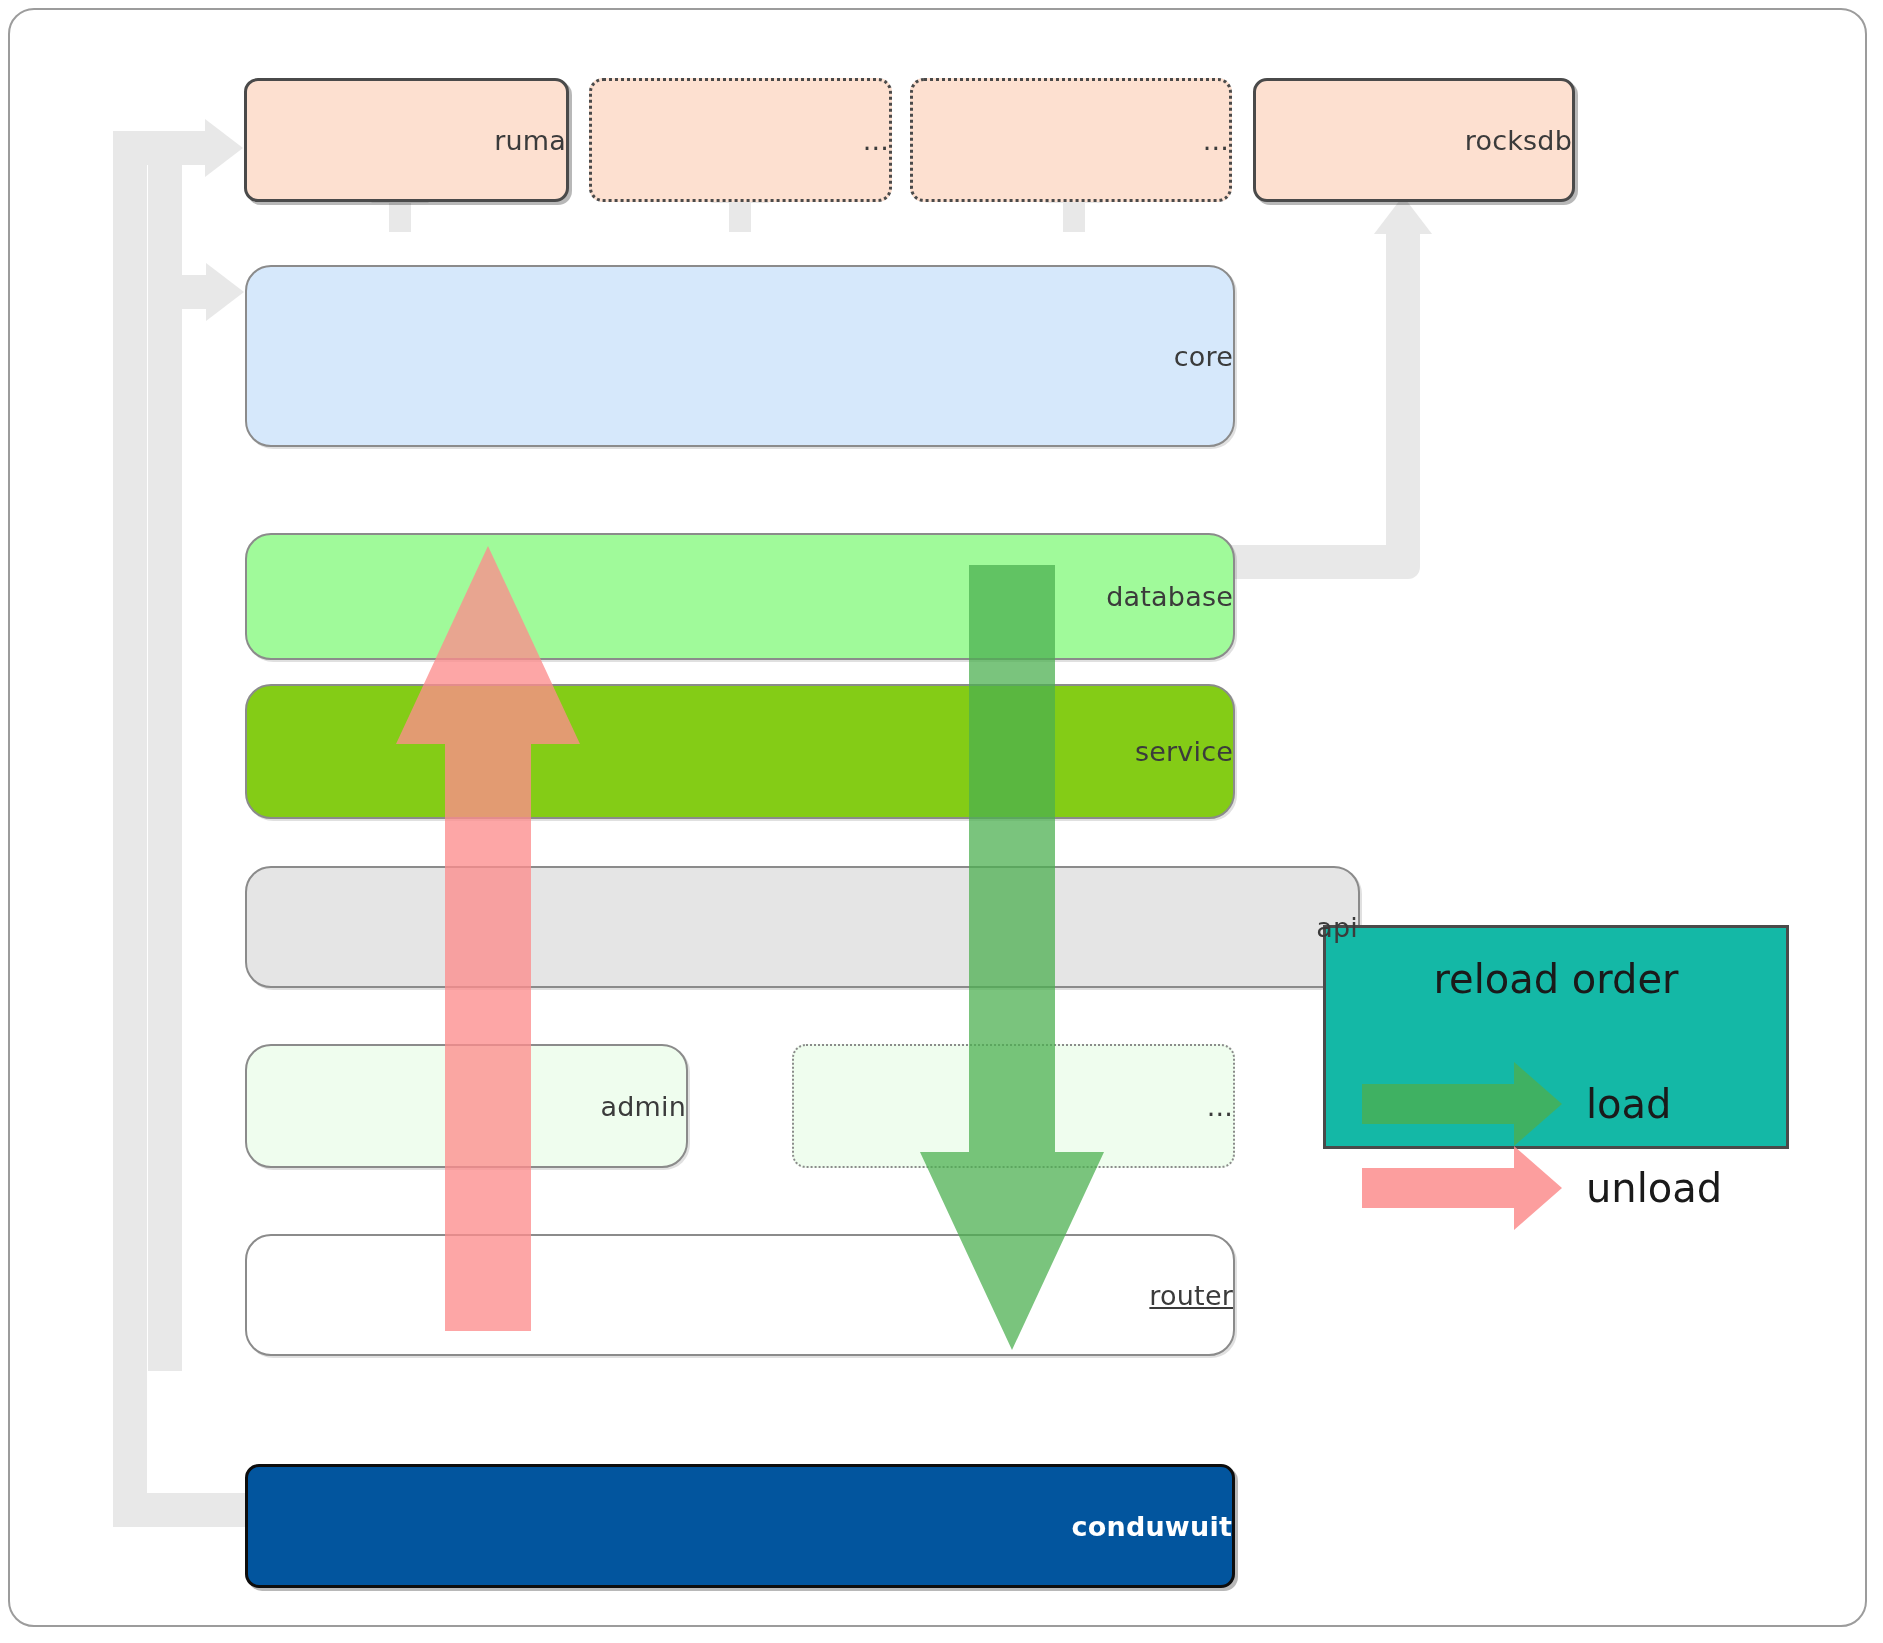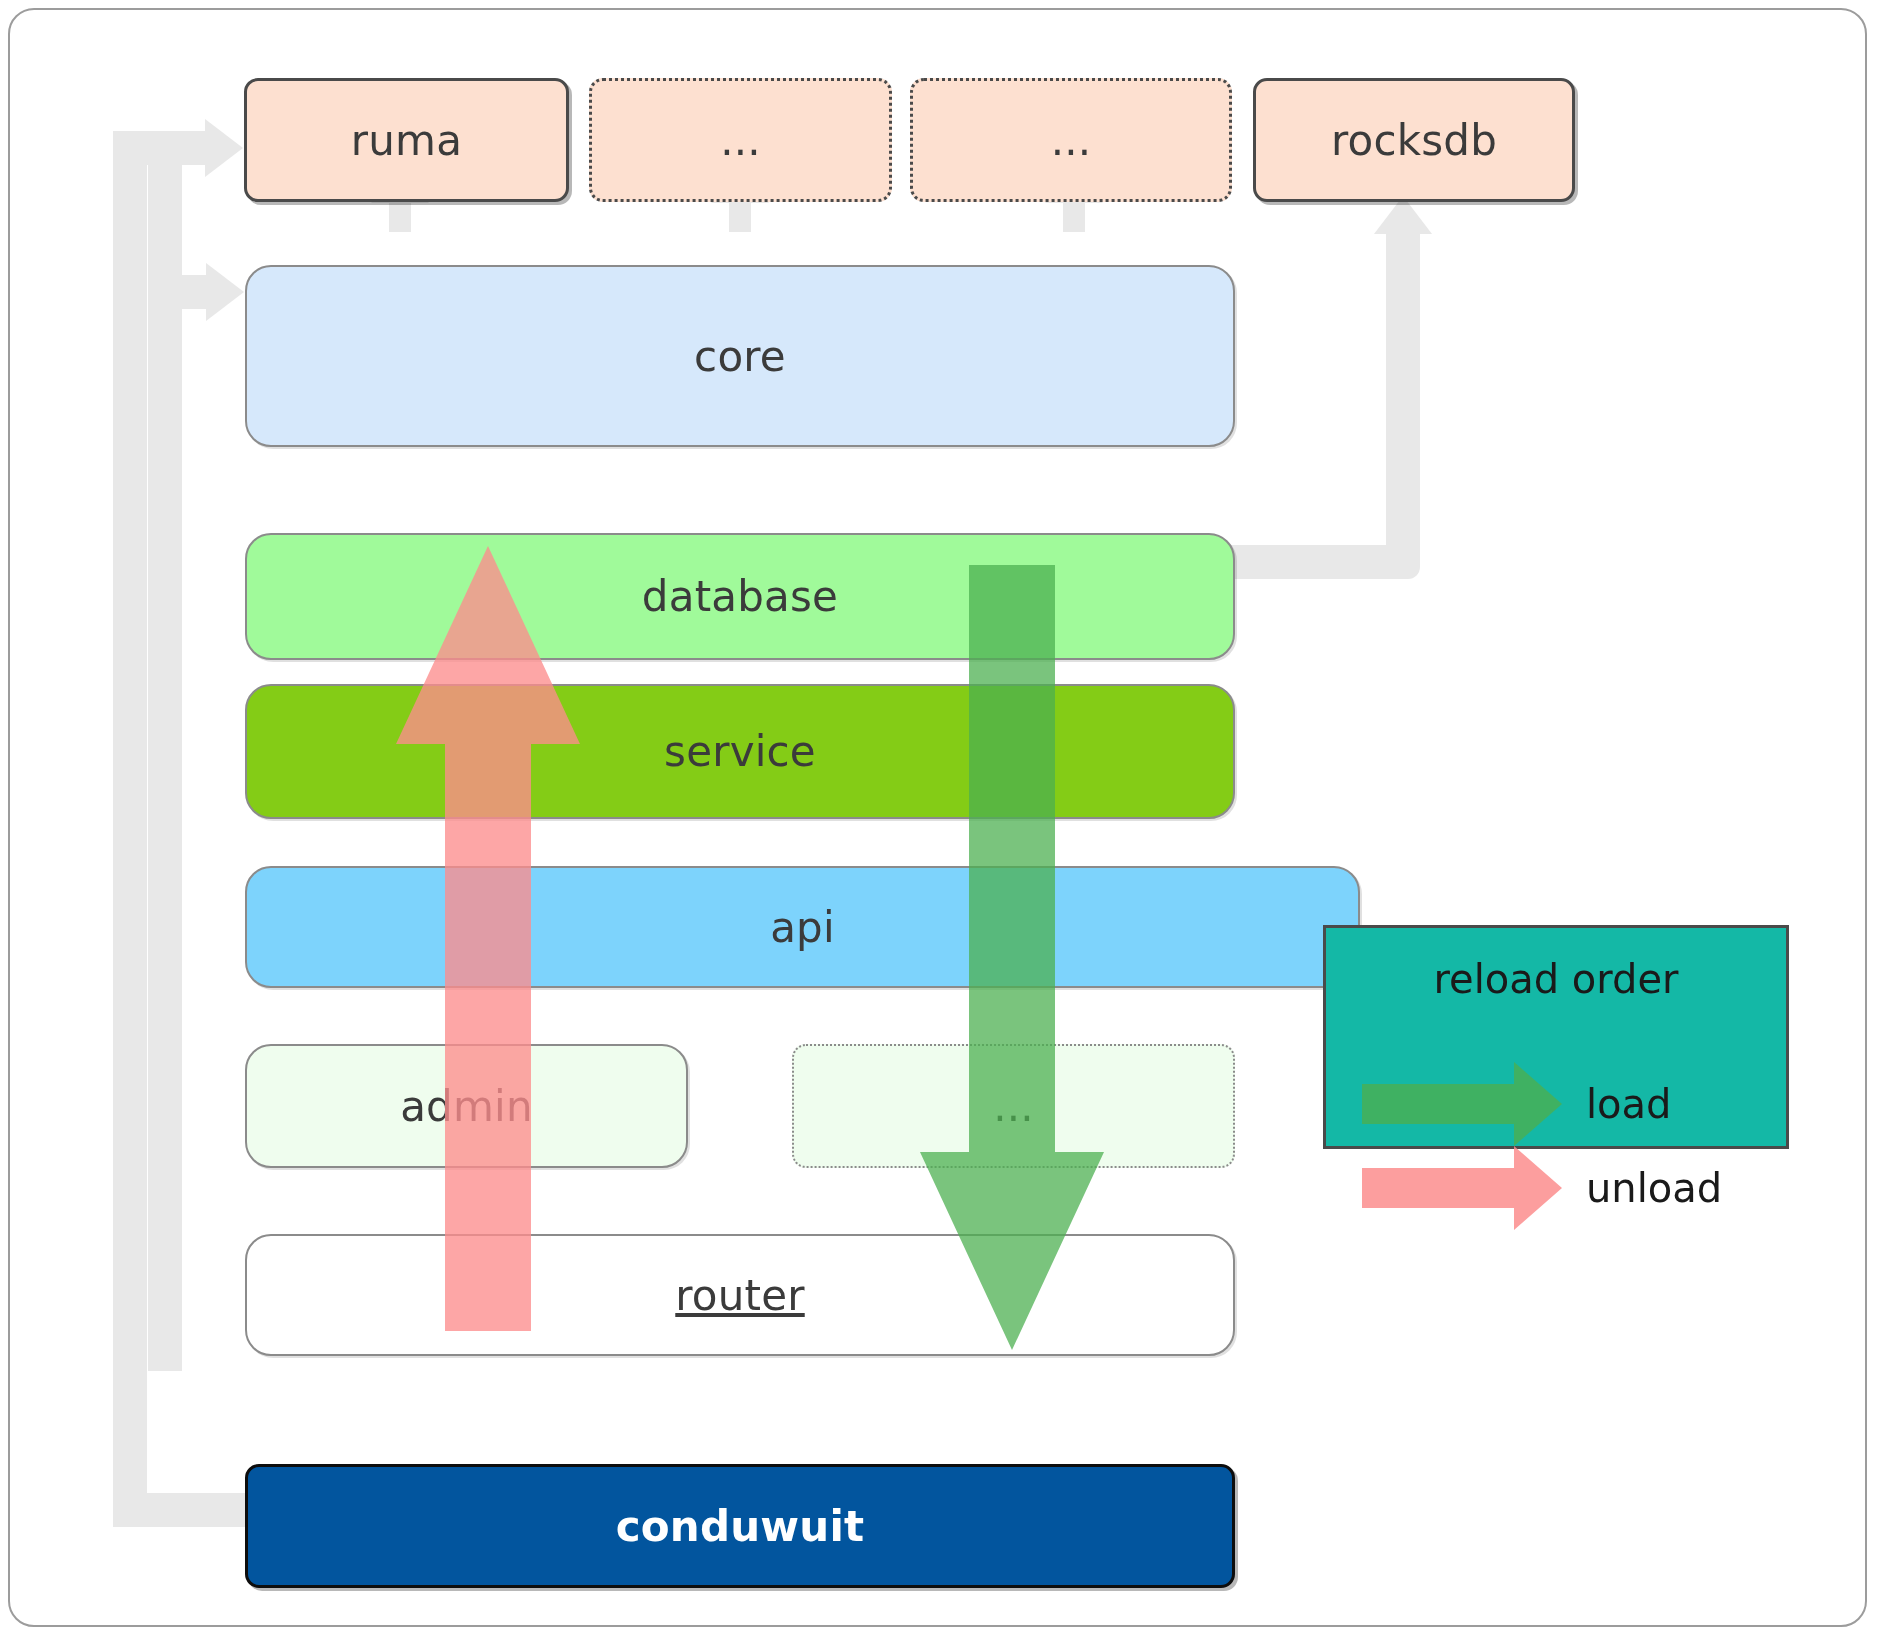--- a/index.html
+++ b/index.html
@@ -27,24 +27,24 @@
     box-sizing: border-box;
     border: 2px solid #9c9c9c;
     border-radius: 26px;
     background: #ffffff;
   }
   .node {
     position: absolute;
     box-sizing: border-box;
     display: flex;
     align-items: center;
-    justify-content: center;
+    justify-content: flex-end;
     border-radius: 14px;
     color: #3b3b3b;
-    font-size: 42px;
+    font-size: 27px;
     letter-spacing: 0.2px;
   }
   .node.solid-dark {
     border: 3px solid #4a4a4a;
   }
   .node.dotted-dark {
     border: 3px dotted #4a4a4a;
   }
   .node.solid-gray {
     border: 2px solid #8b8b8b;
@@ -179,21 +179,21 @@
   </div>
 
   <div class="node solid-gray shadow-soft" style="left:245px; top:502px; width:990px; height:127px; background:#a0fa9a;margin-top:31px;">
     <span class="node-label">database</span>
   </div>
 
   <div class="node solid-gray shadow-soft" style="left:245px; top:684px; width:990px; height:135px; background:#84cc16;">
     <span class="node-label">service</span>
   </div>
 
-  <div class="node solid-gray shadow-soft" style="left:245px; top:866px; width:1115px; height:122px; background:#7dd3fc;">
+  <div class="node solid-gray shadow-soft" style="left:245px; top:866px; width:1115px; height:122px; background:#e5e5e5;">
     <span class="node-label">api</span>
   </div>
 
   <div class="node solid-gray shadow-soft" style="left:245px; top:1044px; width:443px; height:124px; background:#effdee;">
     <span class="node-label">admin</span>
   </div>
 
   <div class="node dotted-gray" style="left:792px; top:1044px; width:443px; height:124px; background:#effdee;">
     <span class="node-label">...</span>
   </div>

